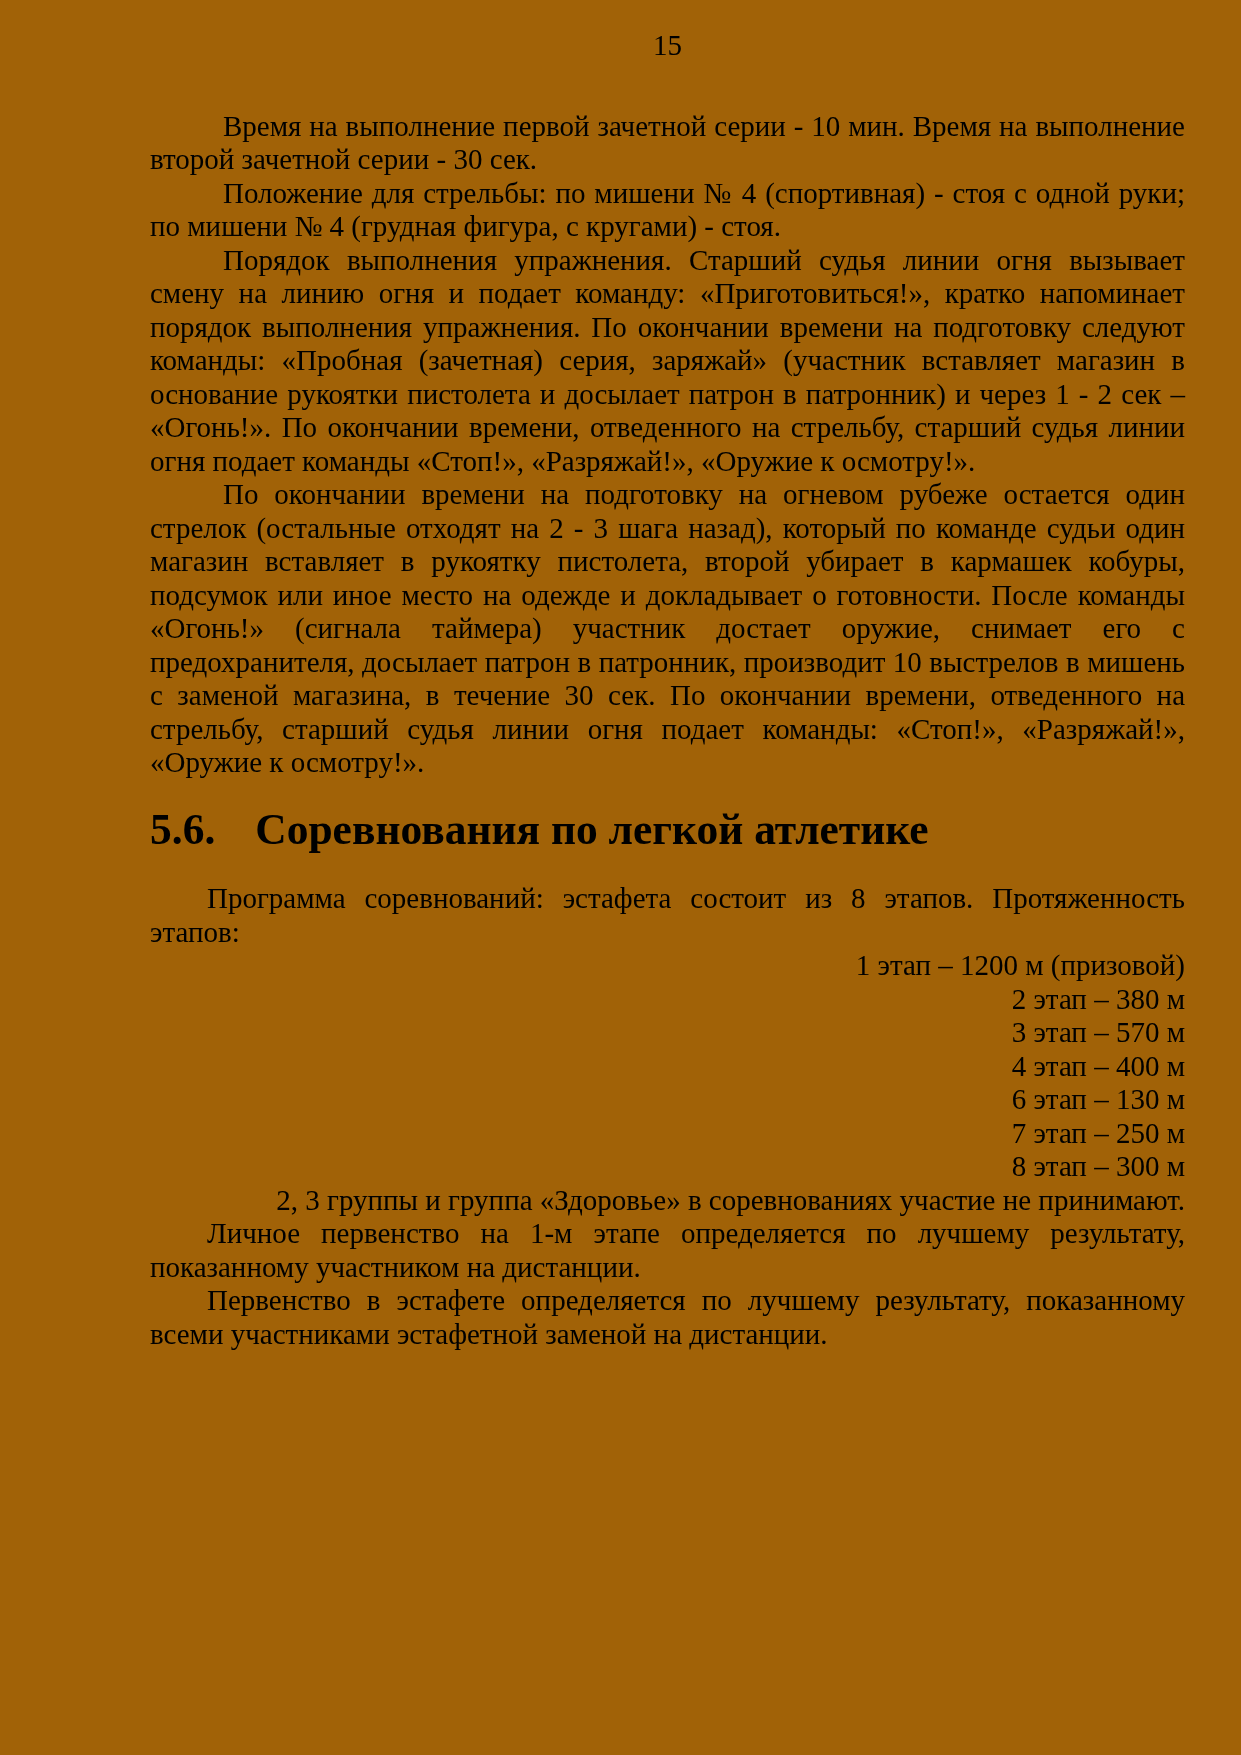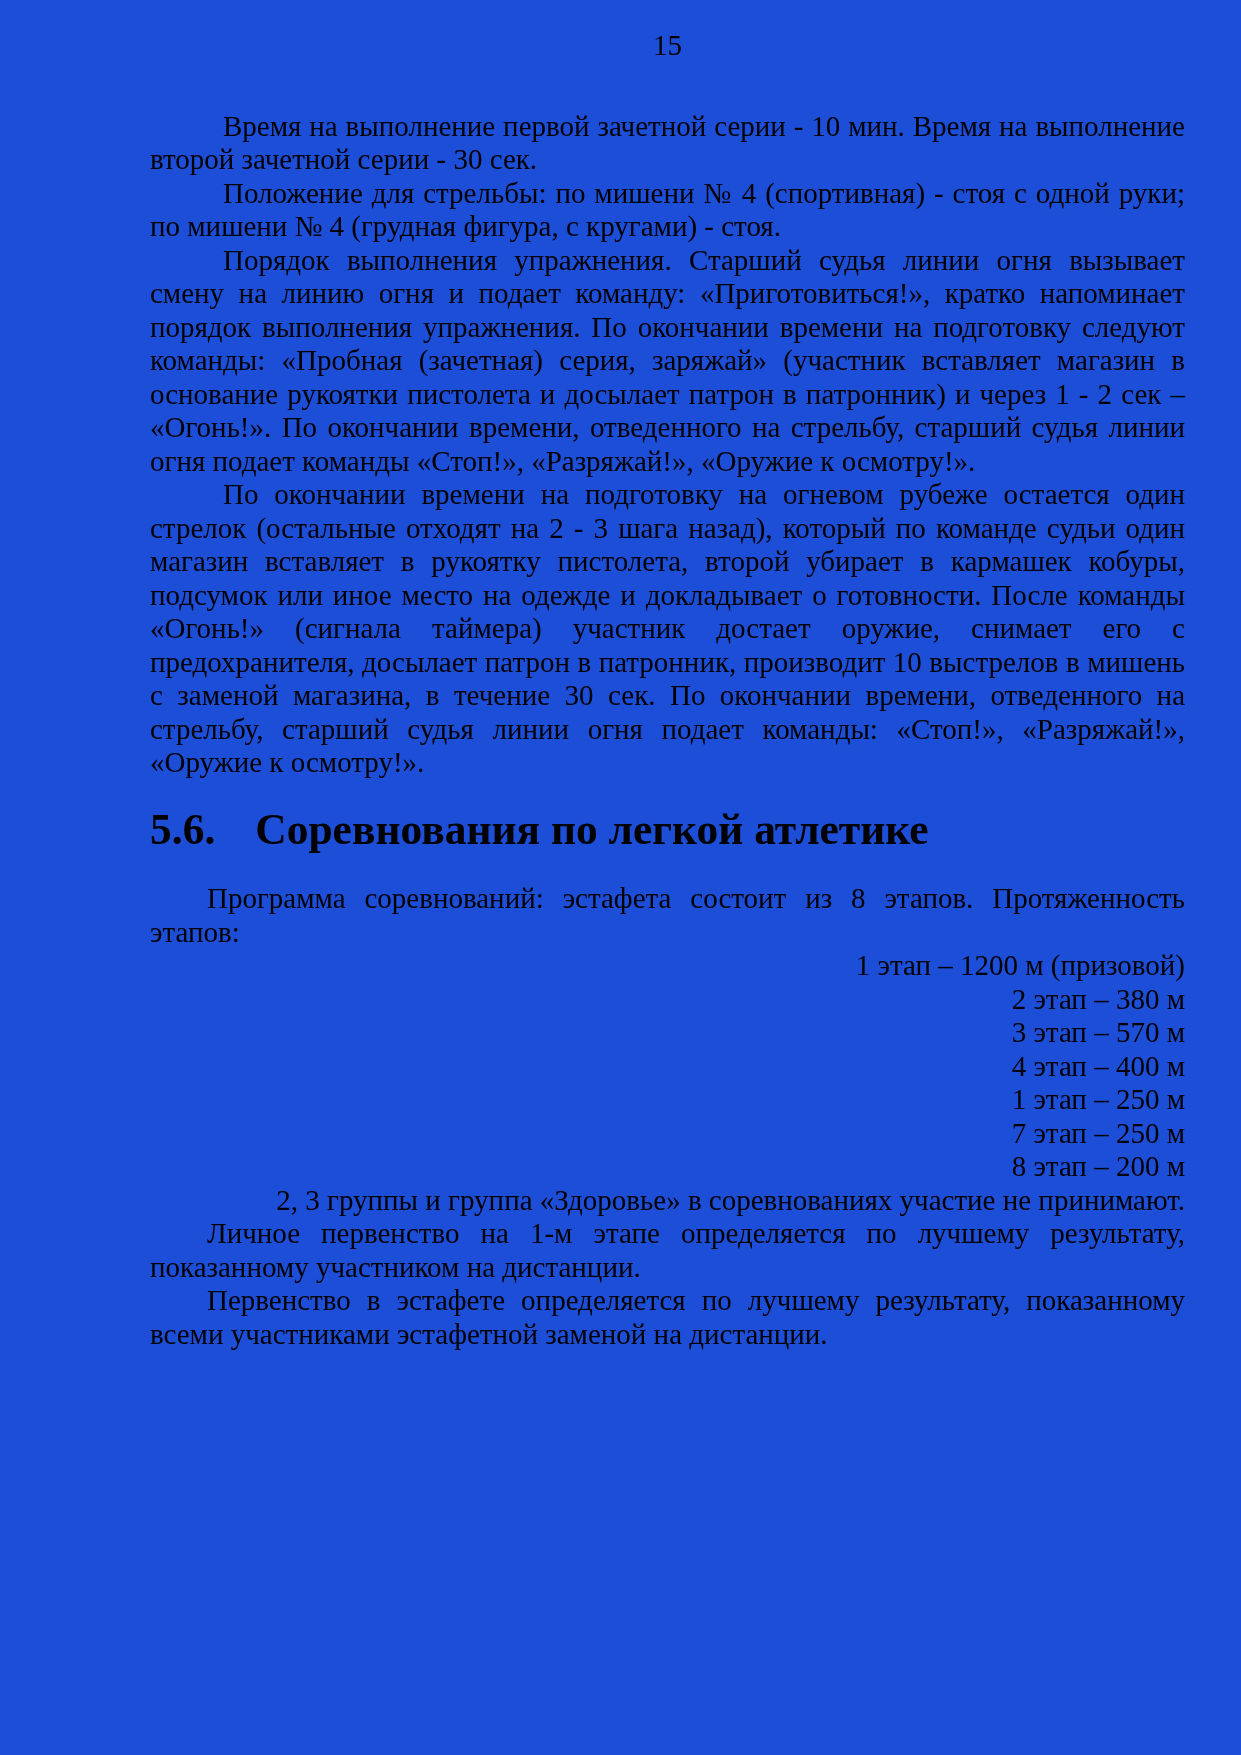--- a/index.html
+++ b/index.html
@@ -5,21 +5,21 @@
   html, body {
     margin: 0;
     padding: 0;
     background: #ffffff;
   }
   .page {
     position: relative;
     width: 1241px;
     height: 1755px;
     box-sizing: border-box;
-    background: #1d4ed8;
+    background: #a16207;
     color: #000000;
     font-family: "Liberation Serif", "DejaVu Serif", serif;
     font-size: 29px;
     line-height: 33.5px;
     padding: 29px 56px 0 150px;
     overflow: hidden;
   }
   .page-number {
     text-align: center;
     margin: 0 0 47px 0;
@@ -64,22 +64,22 @@
   <h2 class="heading">
     <span class="sec-num">5.6.</span><span>Соревнования по легкой атлетике</span>
   </h2>
 
   <p class="sec-para">Программа соревнований: эстафета состоит из 8 этапов. Протяженность этапов:</p>
 
   <p class="line">1 этап – 1200 м (призовой)</p>
   <p class="line">2 этап – 380 м</p>
   <p class="line">3 этап – 570 м</p>
   <p class="line">4 этап – 400 м</p>
-  <p class="line">1 этап – 250 м</p>
+  <p class="line">6 этап – 130 м</p>
   <p class="line">7 этап – 250 м</p>
-  <p class="line">8 этап – 200 м</p>
+  <p class="line">8 этап – 300 м</p>
 
   <p class="line wrapok">2, 3 группы и группа «Здоровье» в соревнованиях участие не принимают.</p>
 
   <p class="sec-para">Личное первенство на 1-м этапе определяется по лучшему результату, показанному участником на дистанции.</p>
   <p class="sec-para">Первенство в эстафете определяется по лучшему результату, показанному всеми участниками эстафетной заменой на дистанции.</p>
 
 </div>
 
 </body></html>

